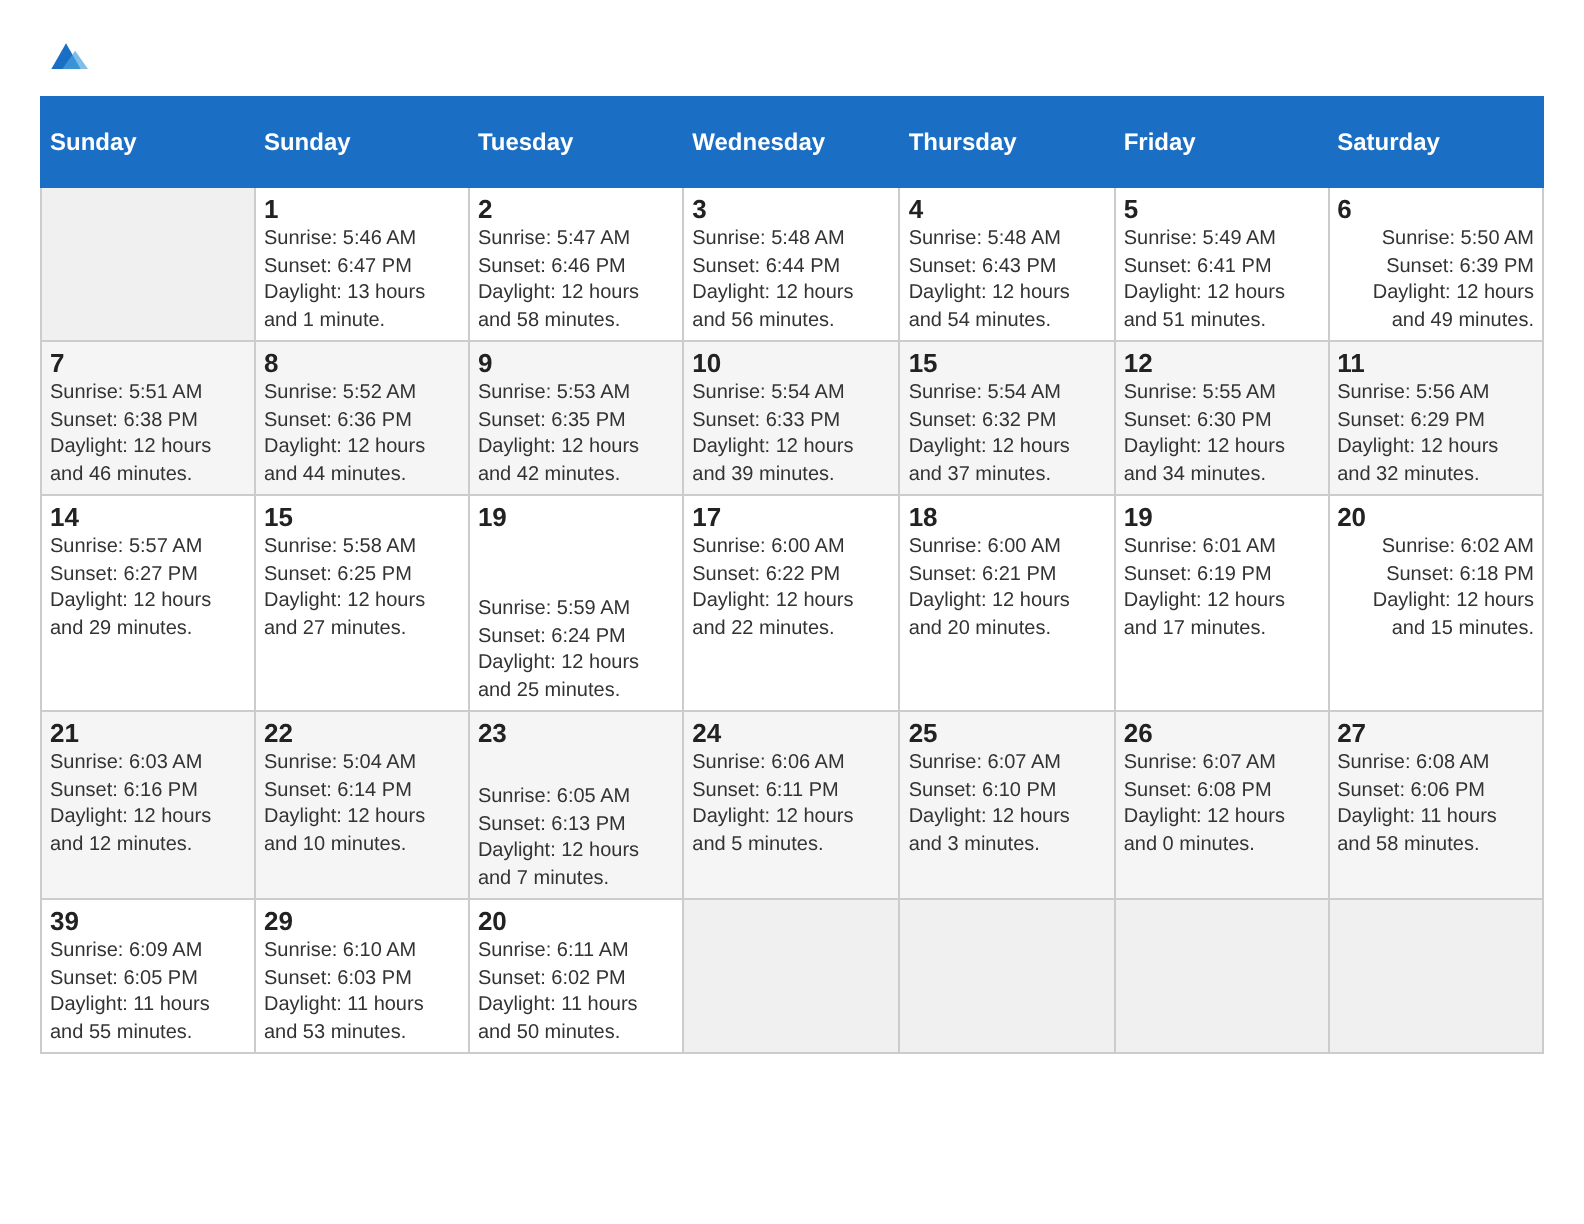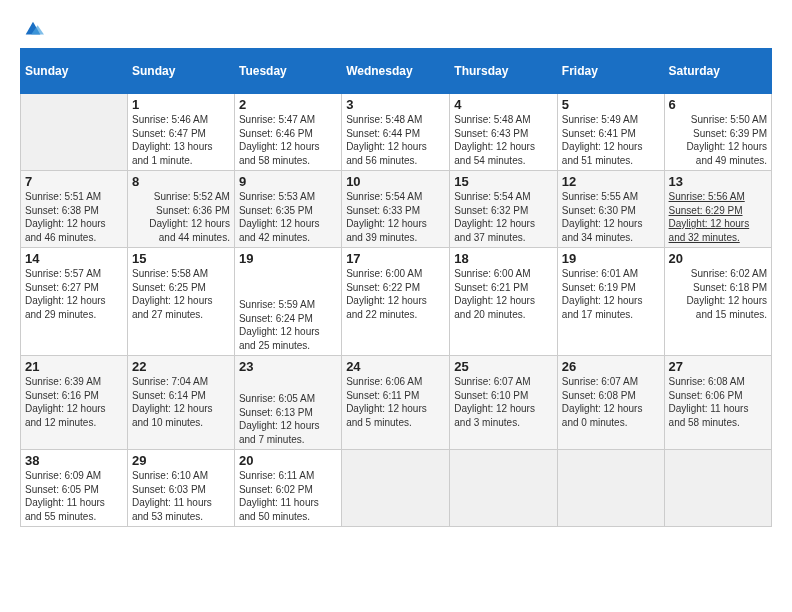--- a/index.html
+++ b/index.html
@@ -170,21 +170,21 @@
         <tr>
           <td>
             <div class="day-number">7</div>
             <div class="day-info" style="white-space: pre-line;">Sunrise: 5:51 AM
 Sunset: 6:38 PM
 Daylight: 12 hours
 and 46 minutes.</div>
           </td>
           <td>
             <div class="day-number">8</div>
-            <div class="day-info" style="white-space: pre-line; text-align: right;">Sunrise: 5:52 AM
+            <div class="day-info" style="white-space: pre-line;">Sunrise: 5:52 AM
 Sunset: 6:36 PM
 Daylight: 12 hours
 and 44 minutes.</div>
           </td>
           <td>
             <div class="day-number">9</div>
             <div class="day-info" style="white-space: pre-line;">Sunrise: 5:53 AM
 Sunset: 6:35 PM
 Daylight: 12 hours
 and 42 minutes.</div>
@@ -204,22 +204,22 @@
 and 37 minutes.</div>
           </td>
           <td>
             <div class="day-number">12</div>
             <div class="day-info" style="white-space: pre-line;">Sunrise: 5:55 AM
 Sunset: 6:30 PM
 Daylight: 12 hours
 and 34 minutes.</div>
           </td>
           <td>
-            <div class="day-number">13</div>
-            <div class="day-info" style="white-space: pre-line; text-decoration: underline;">Sunrise: 5:56 AM
+            <div class="day-number">11</div>
+            <div class="day-info" style="white-space: pre-line;">Sunrise: 5:56 AM
 Sunset: 6:29 PM
 Daylight: 12 hours
 and 32 minutes.</div>
           </td>
         </tr>
         <tr>
           <td>
             <div class="day-number">14</div>
             <div class="day-info" style="white-space: pre-line;">Sunrise: 5:57 AM
 Sunset: 6:27 PM
@@ -265,28 +265,28 @@
             <div class="day-number">20</div>
             <div class="day-info" style="white-space: pre-line; text-align: right;">Sunrise: 6:02 AM
 Sunset: 6:18 PM
 Daylight: 12 hours
 and 15 minutes.</div>
           </td>
         </tr>
         <tr>
           <td>
             <div class="day-number">21</div>
-            <div class="day-info" style="white-space: pre-line;">Sunrise: 6:39 AM
+            <div class="day-info" style="white-space: pre-line;">Sunrise: 6:03 AM
 Sunset: 6:16 PM
 Daylight: 12 hours
 and 12 minutes.</div>
           </td>
           <td>
             <div class="day-number">22</div>
-            <div class="day-info" style="white-space: pre-line;">Sunrise: 7:04 AM
+            <div class="day-info" style="white-space: pre-line;">Sunrise: 5:04 AM
 Sunset: 6:14 PM
 Daylight: 12 hours
 and 10 minutes.</div>
           </td>
           <td>
             <div class="day-number">23</div>
             <div class="day-info" style="white-space: pre-line; margin-top: 18px;">Sunrise: 6:05 AM
 Sunset: 6:13 PM
 Daylight: 12 hours
 and 7 minutes.</div>
@@ -315,21 +315,21 @@
           <td>
             <div class="day-number">27</div>
             <div class="day-info" style="white-space: pre-line;">Sunrise: 6:08 AM
 Sunset: 6:06 PM
 Daylight: 11 hours
 and 58 minutes.</div>
           </td>
         </tr>
         <tr>
           <td>
-            <div class="day-number">38</div>
+            <div class="day-number">39</div>
             <div class="day-info" style="white-space: pre-line;">Sunrise: 6:09 AM
 Sunset: 6:05 PM
 Daylight: 11 hours
 and 55 minutes.</div>
           </td>
           <td>
             <div class="day-number">29</div>
             <div class="day-info" style="white-space: pre-line;">Sunrise: 6:10 AM
 Sunset: 6:03 PM
 Daylight: 11 hours

